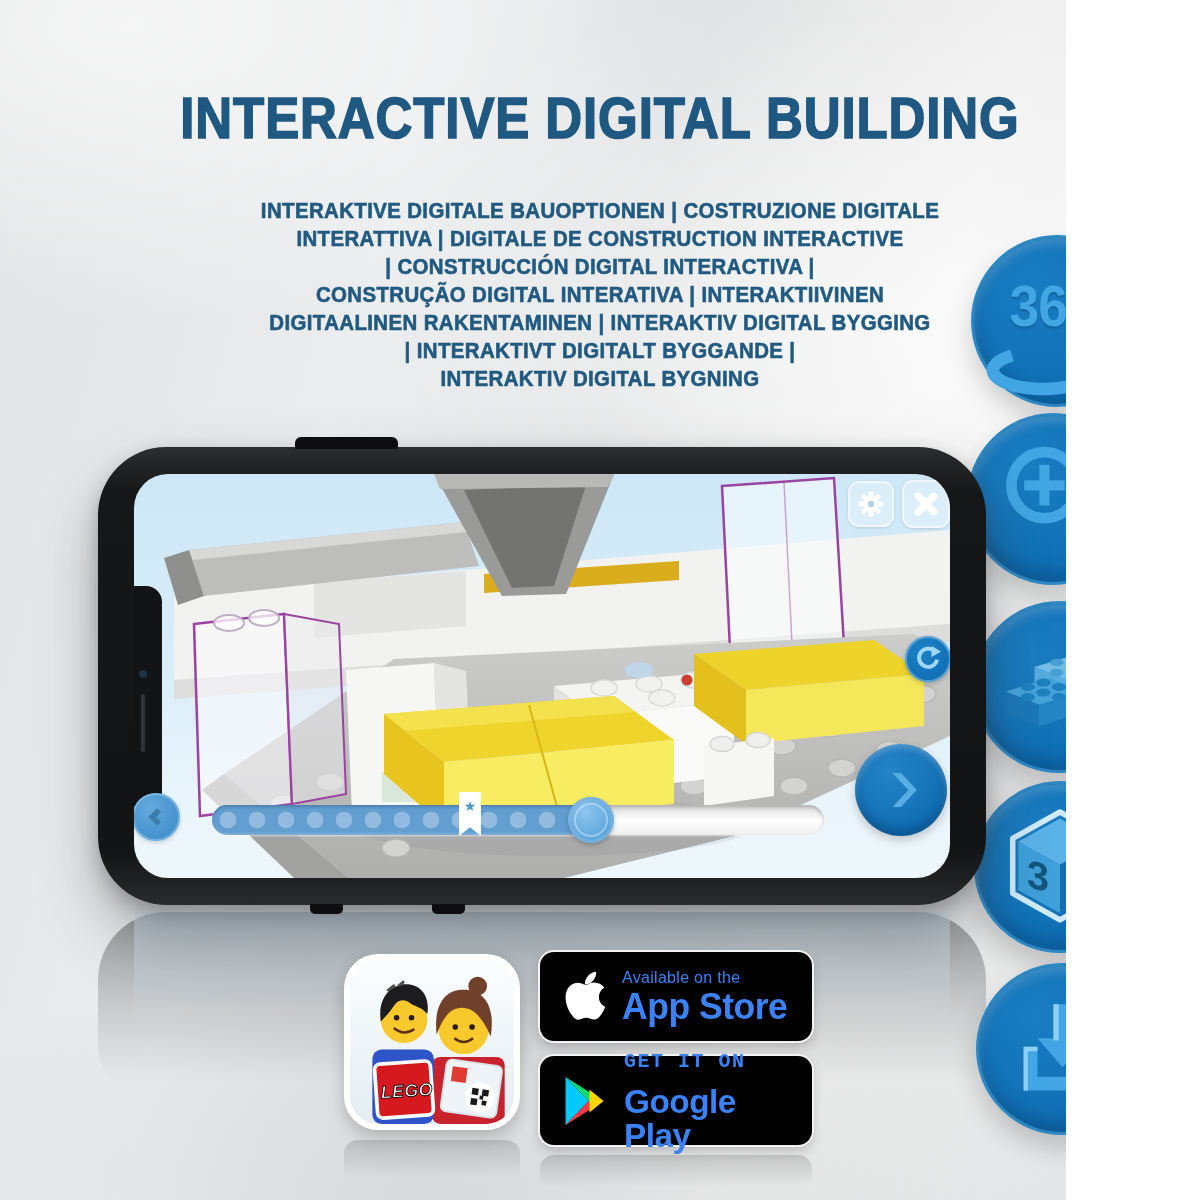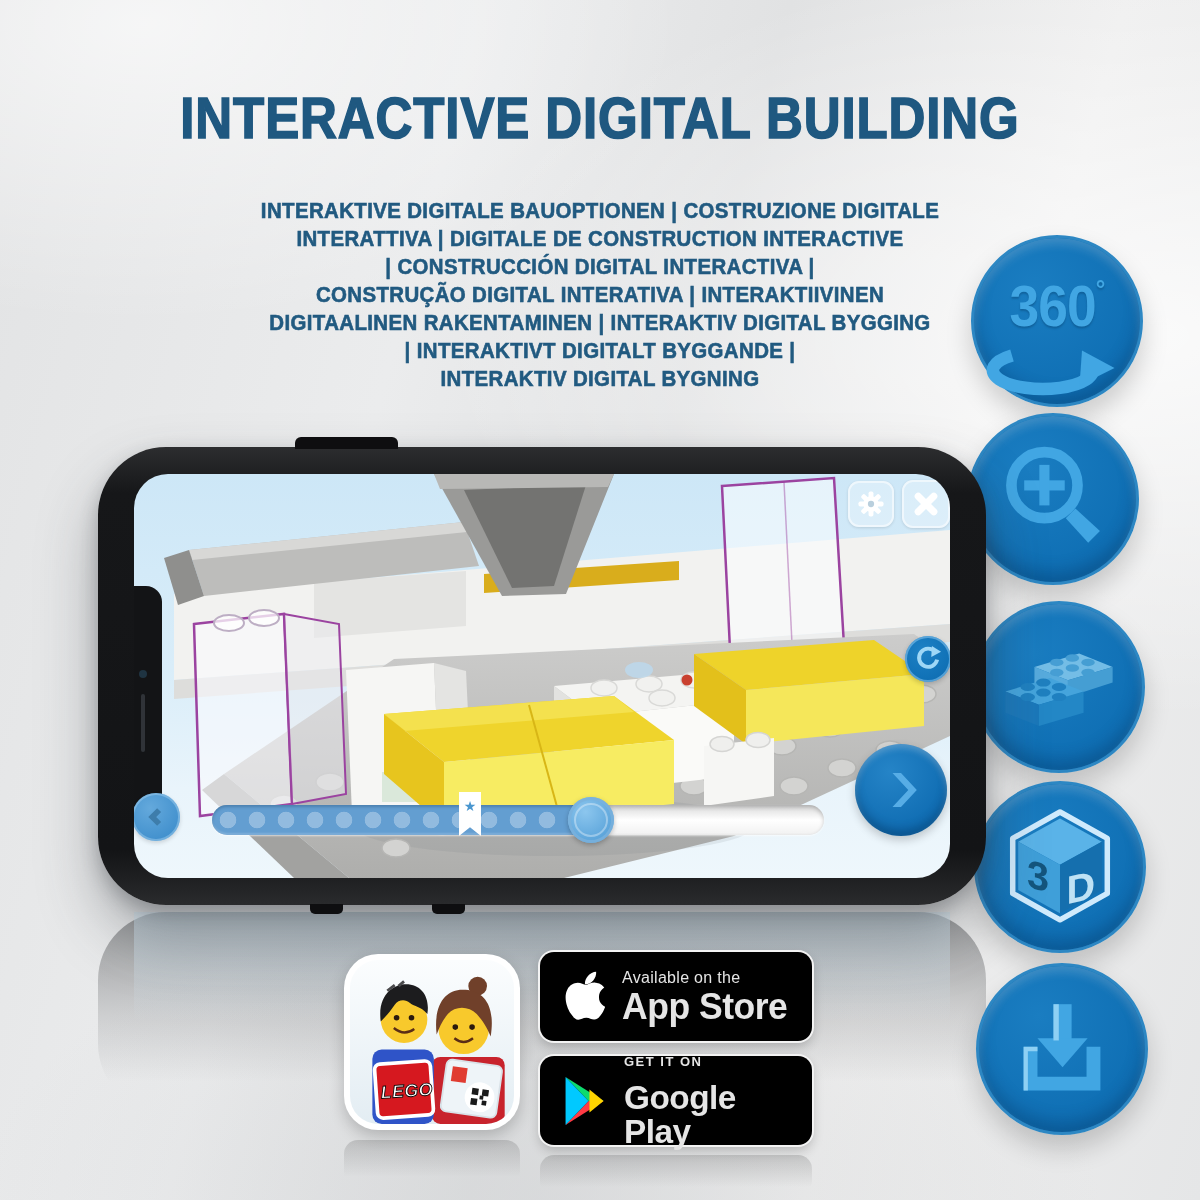--- a/index.html
+++ b/index.html
@@ -1,17 +1,17 @@
 <!DOCTYPE html>
 <html><head>
 <meta charset="utf-8">
 <style>
   html,body{margin:0;padding:0;}
   body{width:1200px;height:1200px;overflow:hidden;font-family:"Liberation Sans",sans-serif;}
-  .canvas{position:relative;width:1200px;height:1200px;overflow:hidden;
+  .canvas{position:relative;width:1066px;height:1200px;overflow:hidden;
     background:
       radial-gradient(900px 500px at 12% 2%, rgba(255,255,255,0.65), transparent 60%),
       radial-gradient(1300px 700px at 96% 28%, rgba(255,255,255,0.75), transparent 55%),
       radial-gradient(800px 420px at 45% 100%, rgba(205,207,209,0.5), transparent 70%),
       linear-gradient(105deg,#e2e3e4 0%,#ebeced 32%,#e1e2e3 52%,#efefef 74%,#e5e6e7 100%);
   }
   
   .page-title{position:absolute;top:84px;left:0;width:1200px;text-align:center;
     font-size:58px;font-weight:700;letter-spacing:1px;color:#1f5880;
     transform:scaleX(0.88);-webkit-text-stroke:1.6px #1f5880;white-space:nowrap;}
@@ -93,24 +93,24 @@
   .badge-ref{position:absolute;border-radius:14px;background:linear-gradient(180deg,rgba(20,20,20,0.16),rgba(20,20,20,0) 80%);}
   
   .app-icon{position:absolute;left:344px;top:954px;width:176px;height:176px;border-radius:34px;background:#fff;
     box-shadow:0 6px 16px rgba(0,0,0,0.2);padding:6px;box-sizing:border-box;z-index:3;}
   .app-icon .inner{width:100%;height:100%;border-radius:28px;overflow:hidden;background:linear-gradient(180deg,#fbfdfe,#e3edf3);}
   .store-badge{position:absolute;left:540px;width:272px;height:89px;border-radius:14px;background:#000;
     box-shadow:0 0 0 2px #f3f3f3, 0 5px 12px rgba(0,0,0,0.22);display:flex;align-items:center;z-index:3;}
   .appstore{top:952px;}
   .gplay{top:1056px;}
   .store-badge .logo{margin-left:22px;flex:0 0 auto;display:flex;align-items:center;justify-content:center;}
-  .store-badge .texts{margin-left:16px;color:#e5e5e5;}
+  .store-badge .texts{margin-left:16px;color:#3b82f6;}
   .appstore .tagline{font-size:16px;letter-spacing:0.3px;margin-bottom:2px;}
   .appstore .store-name{font-size:37px;font-weight:700;letter-spacing:-0.5px;line-height:36px;transform:scaleX(0.96);transform-origin:left;}
-  .gplay .tagline{font-size:13px;letter-spacing:1.5px;font-weight:700;margin-bottom:11px;}
+  .gplay .tagline{font-size:20px;letter-spacing:1.5px;font-weight:700;margin-bottom:11px;font-family:Liberation Mono, monospace;}
   .gplay .store-name{font-size:34px;font-weight:700;letter-spacing:-0.5px;line-height:34px;transform:scaleX(0.98);transform-origin:left;}
 </style>
 </head>
 <body>
 
 <div class="canvas">
 
   <div class="page-title">INTERACTIVE DIGITAL BUILDING</div>
 
   <div class="subtitle">

